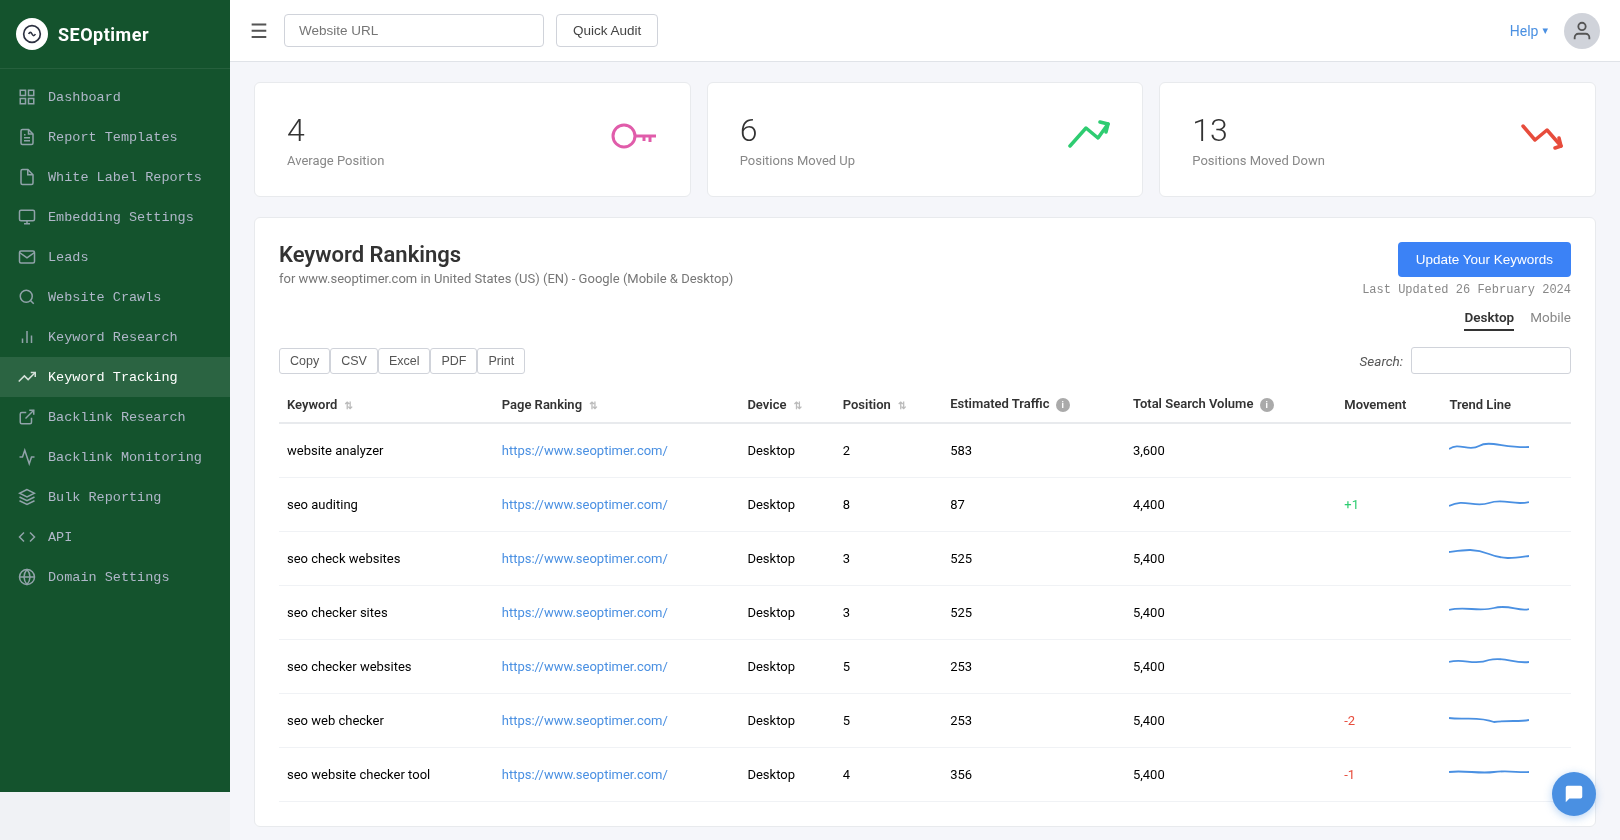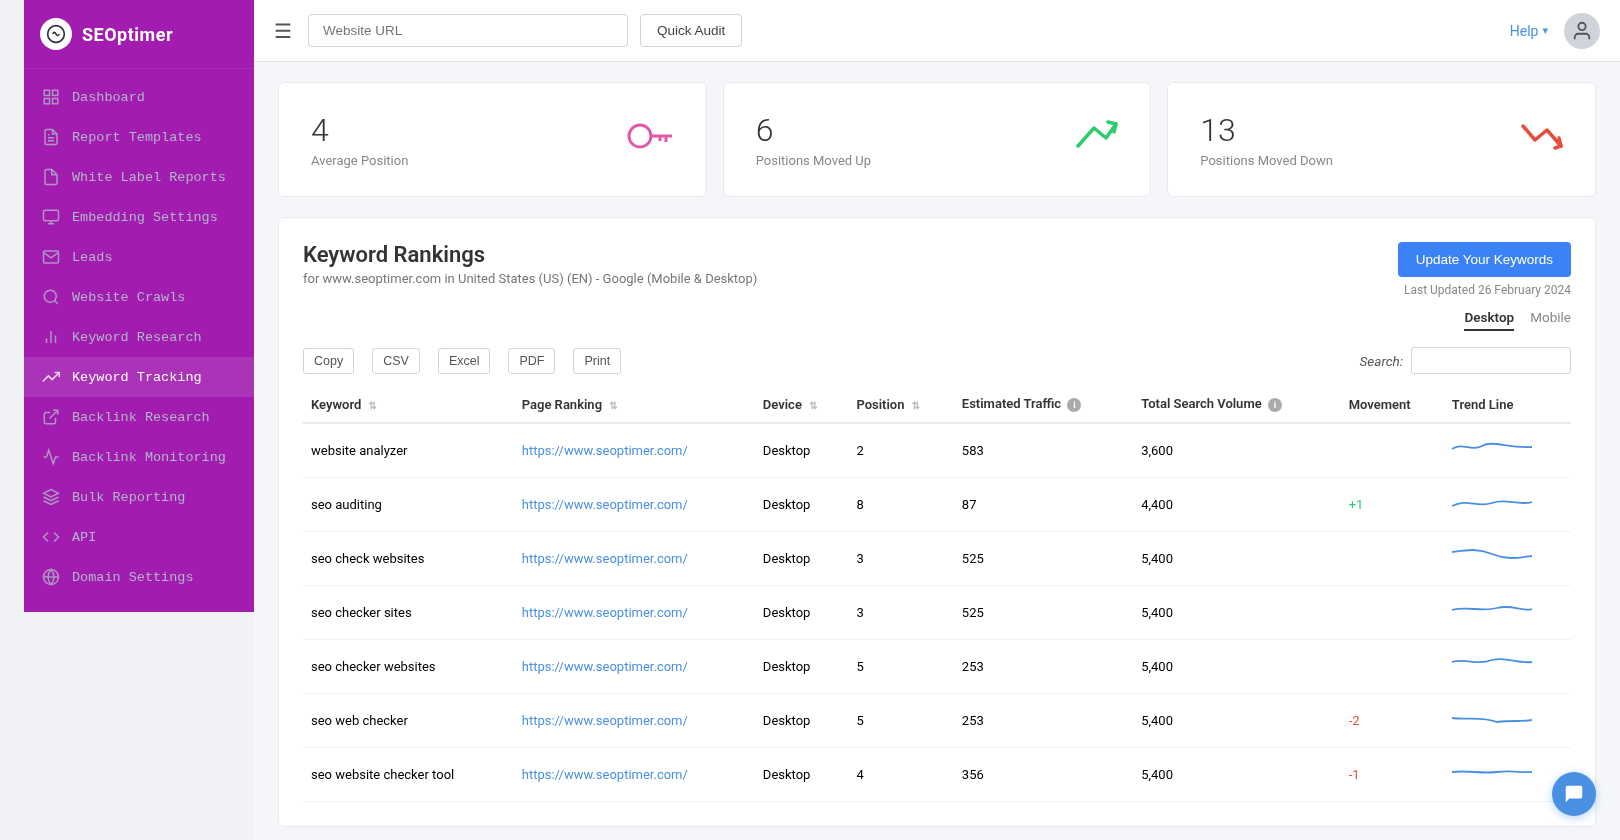--- a/index.html
+++ b/index.html
@@ -2,27 +2,26 @@
 <html><head>
   <meta charset="utf-8">
   <style>
     * { box-sizing: border-box; margin: 0; padding: 0; }
     body { font-family: -apple-system, BlinkMacSystemFont, 'Segoe UI', Roboto, sans-serif; display: flex; height: 840px; overflow: hidden; background: #f0f2f5; }
 
     
     .sidebar {
       width: 230px;
       min-width: 230px;
-      background: #a21caf;
+      background: #14532d;
       color: #fff;
       display: flex;
       flex-direction: column;
-      height: 612px;
+      height: 792px;
       overflow-y: auto;
-      margin-left: 24px;
     }
     .sidebar-logo {
       display: flex;
       align-items: center;
       padding: 18px 16px;
       gap: 10px;
       border-bottom: 1px solid rgba(255,255,255,0.08);
     }
     .logo-icon {
       width: 32px;
@@ -74,21 +73,21 @@
       color: #555;
       cursor: pointer;
       margin-right: 4px;
     }
     .url-input {
       border: 1px solid #d0d3da;
       border-radius: 4px;
       padding: 8px 14px;
       font-size: 13.5px;
       color: #aaa;
-      width: 320px;
+      width: 260px;
       outline: none;
     }
     .quick-audit-btn {
       border: 1px solid #d0d3da;
       background: #fff;
       border-radius: 4px;
       padding: 8px 16px;
       font-size: 13.5px;
       cursor: pointer;
       color: #444;
@@ -170,21 +169,21 @@
     .update-btn {
       background: #3b82f6;
       color: #fff;
       border: none;
       border-radius: 4px;
       padding: 10px 18px;
       font-size: 13.5px;
       cursor: pointer;
       white-space: nowrap;
     }
-    .last-updated { font-size: 12px; color: #888; text-align: right; margin-top: 6px; }
+    .last-updated { font-size: 12px; color: #888; text-align: right; margin-top: 6px; font-family: Liberation Mono, monospace; }
 
     
     .view-toggle {
       display: flex;
       gap: 16px;
       justify-content: flex-end;
       margin: 12px 0 16px 0;
     }
     .toggle-btn {
       font-size: 13.5px;
@@ -198,21 +197,21 @@
       border-bottom: 2px solid #333;
     }
 
     
     .export-bar {
       display: flex;
       align-items: center;
       justify-content: space-between;
       margin-bottom: 12px;
     }
-    .export-btns { display: flex; gap: 18px; border-radius: 9px; }
+    .export-btns { display: flex; gap: 0; border-radius: 9px; }
     .export-btn {
       border: 1px solid #d0d3da;
       background: #fff;
       border-radius: 3px;
       padding: 5px 10px;
       font-size: 12.5px;
       cursor: pointer;
       color: #555;
     }
     .search-bar { display: flex; align-items: center; gap: 8px; }

